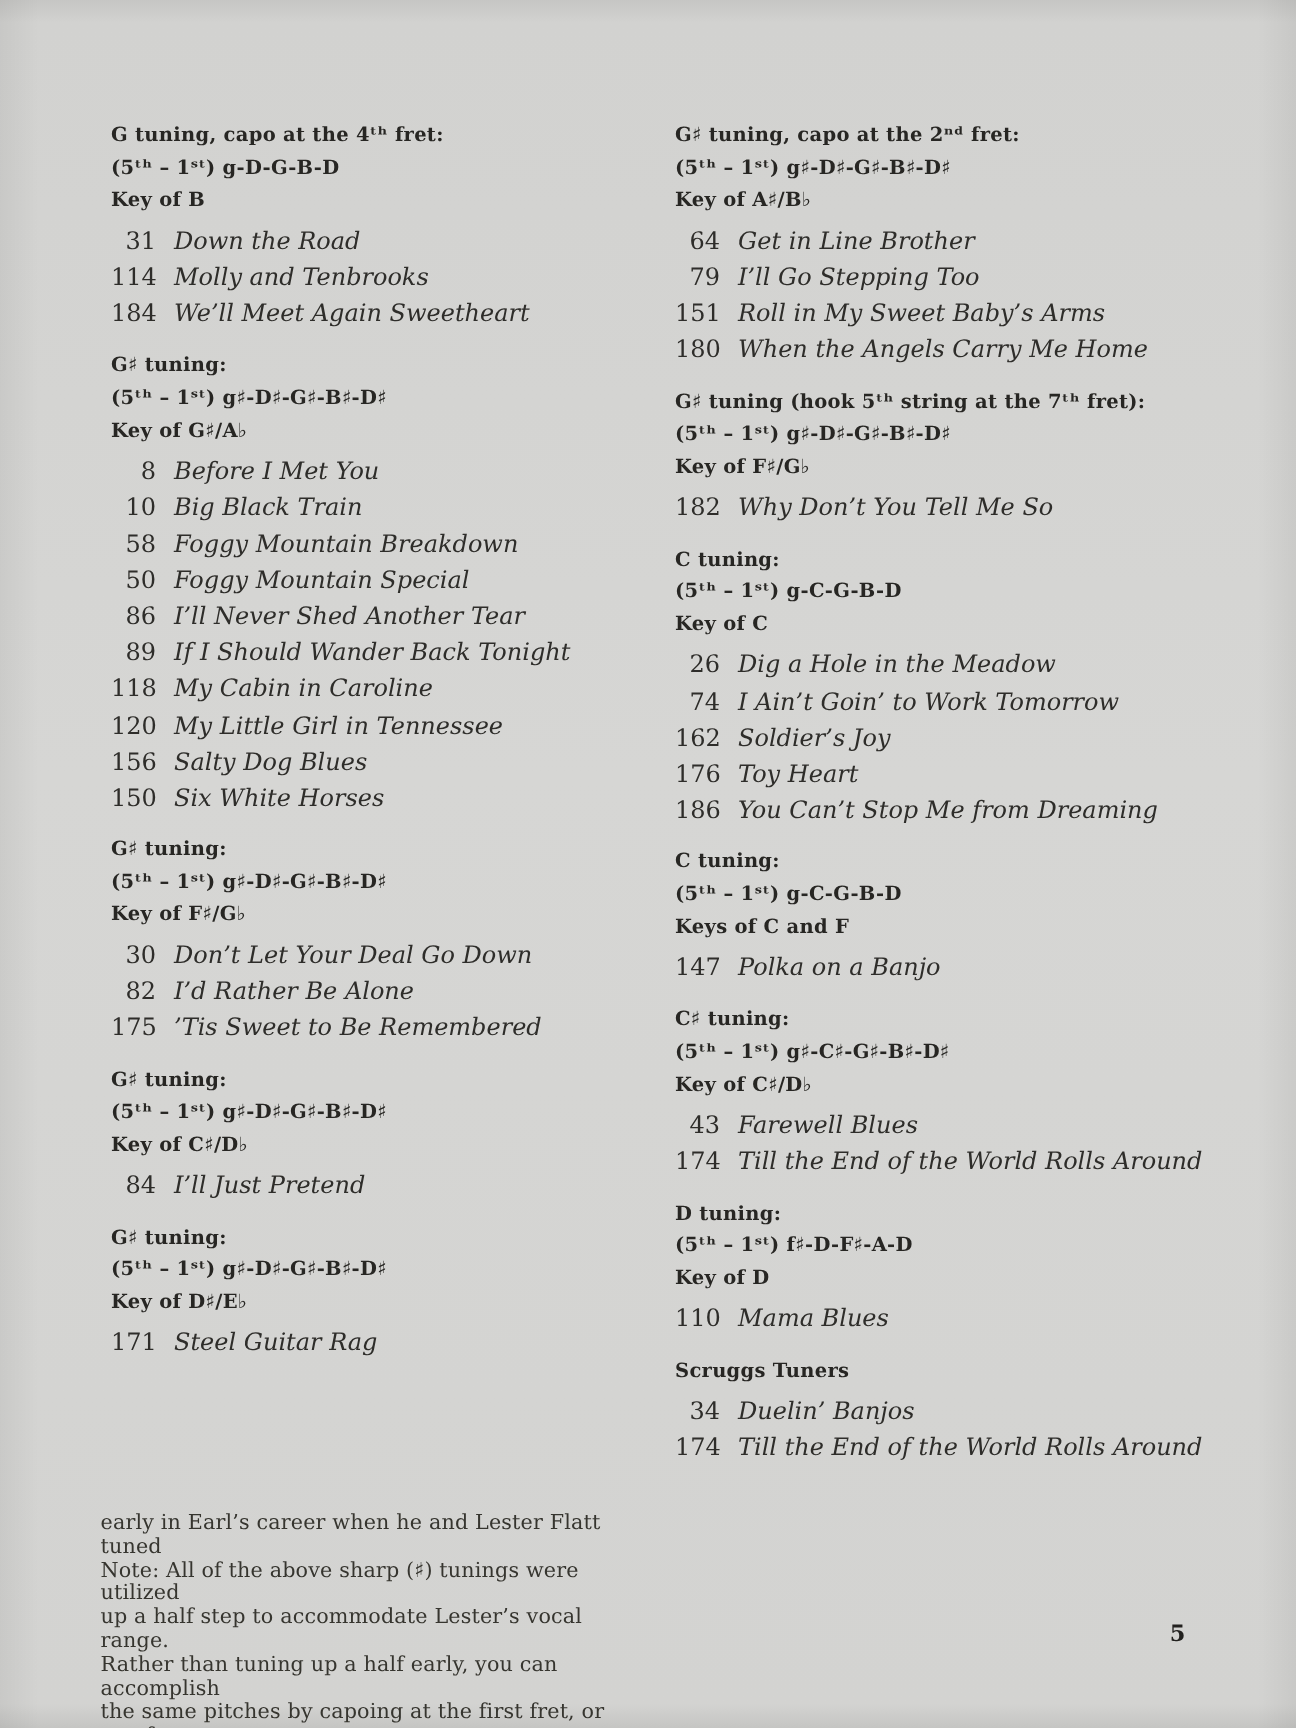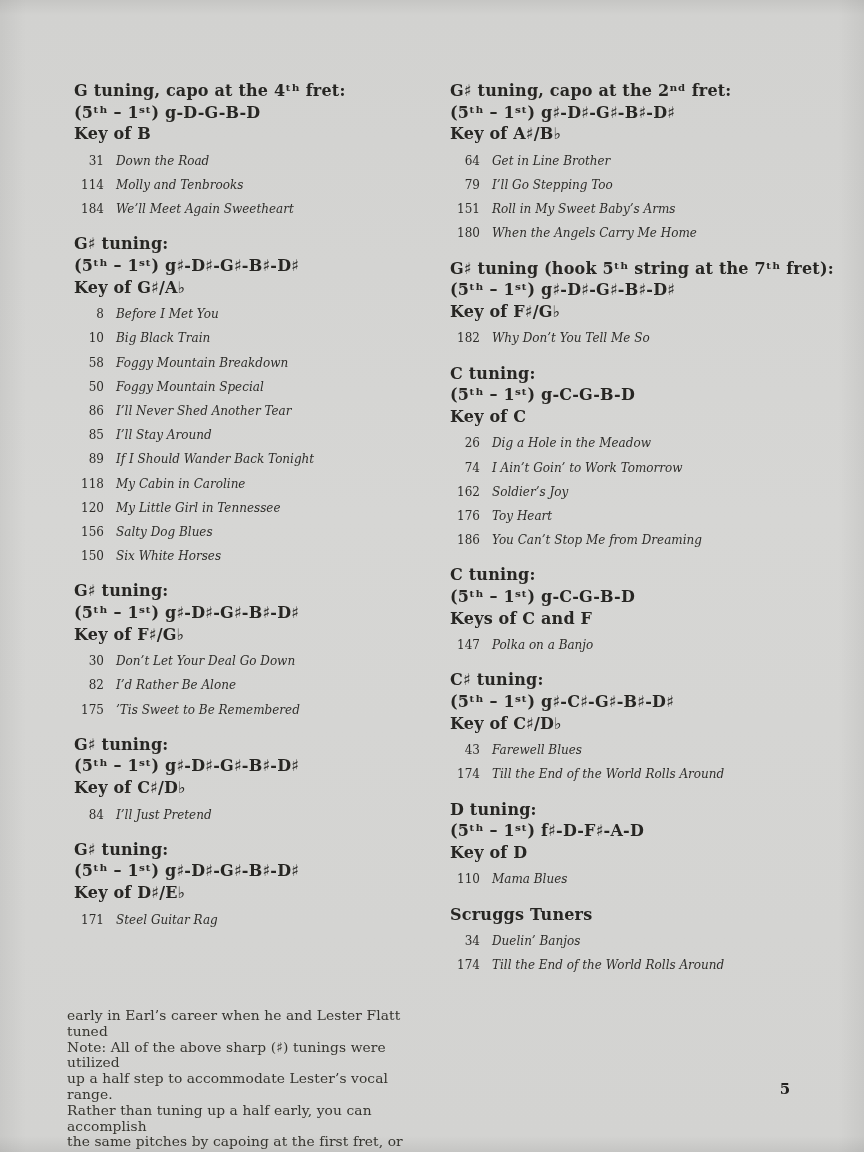--- a/index.html
+++ b/index.html
@@ -15,28 +15,28 @@
       linear-gradient(90deg, rgba(0,0,0,0.05) 0%, rgba(0,0,0,0) 3%, rgba(0,0,0,0) 97%, rgba(0,0,0,0.05) 100%),
       linear-gradient(180deg, #c6c6c4 0%, #d2d2d0 1.3%, #d6d6d4 45%, #d3d3d1 98.6%, #c5c5c3 100%),
       radial-gradient(ellipse at 45% 38%, rgba(255,255,255,0.10), rgba(0,0,0,0.03) 75%);
   }
   .col { position: absolute; top: 80px; }
   .col-left  { left: 74px;  width: 352px; }
   .col-right { left: 450px; width: 380px; }
   .tuning-section { margin-bottom: 12px; }
   .heading-line {
     font-weight: bold;
-    font-size: 16px;
+    font-size: 13px;
     line-height: 21.6px;
     letter-spacing: 0.2px;
     color: #272623;
     white-space: nowrap;
   }
   .song-list { margin-top: 4px; }
-  .song-row { display: flex; font-size: 12px; line-height: 24.2px; white-space: nowrap; }
+  .song-row { display: flex; font-size: 16px; line-height: 24.2px; white-space: nowrap; }
   .song-num { flex: none; width: 30px; text-align: right; }
   .song-title { margin-left: 12px; font-style: italic; }
   .footnote {
     position: absolute;
     left: 67px;
     top: 1008px;
     width: 345px;
     font-size: 13.8px;
     line-height: 15.8px;
     letter-spacing: 0.1px;
@@ -94,24 +94,20 @@
             <span class="song-num">58</span>
             <span class="song-title">Foggy Mountain Breakdown</span>
           </div>
           <div class="song-row">
             <span class="song-num">50</span>
             <span class="song-title">Foggy Mountain Special</span>
           </div>
           <div class="song-row">
             <span class="song-num">86</span>
             <span class="song-title">I’ll Never Shed Another Tear</span>
-          </div>
-          <div class="song-row">
-            <span class="song-num">85</span>
-            <span class="song-title">I’ll Stay Around</span>
           </div>
           <div class="song-row">
             <span class="song-num">89</span>
             <span class="song-title">If I Should Wander Back Tonight</span>
           </div>
           <div class="song-row">
             <span class="song-num">118</span>
             <span class="song-title">My Cabin in Caroline</span>
           </div>
           <div class="song-row">

